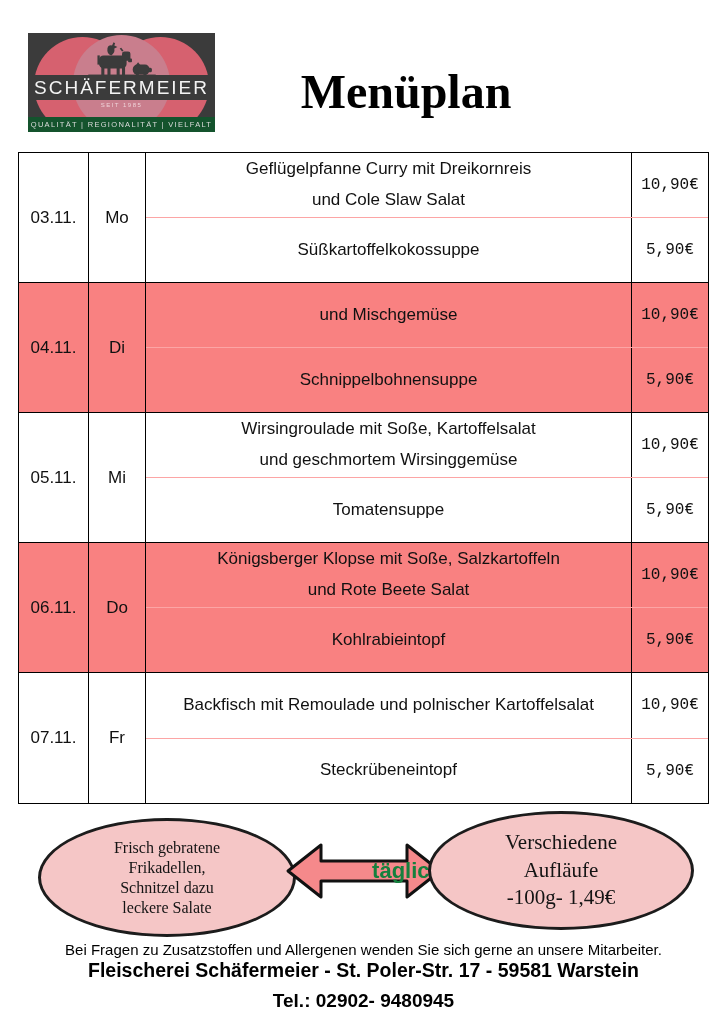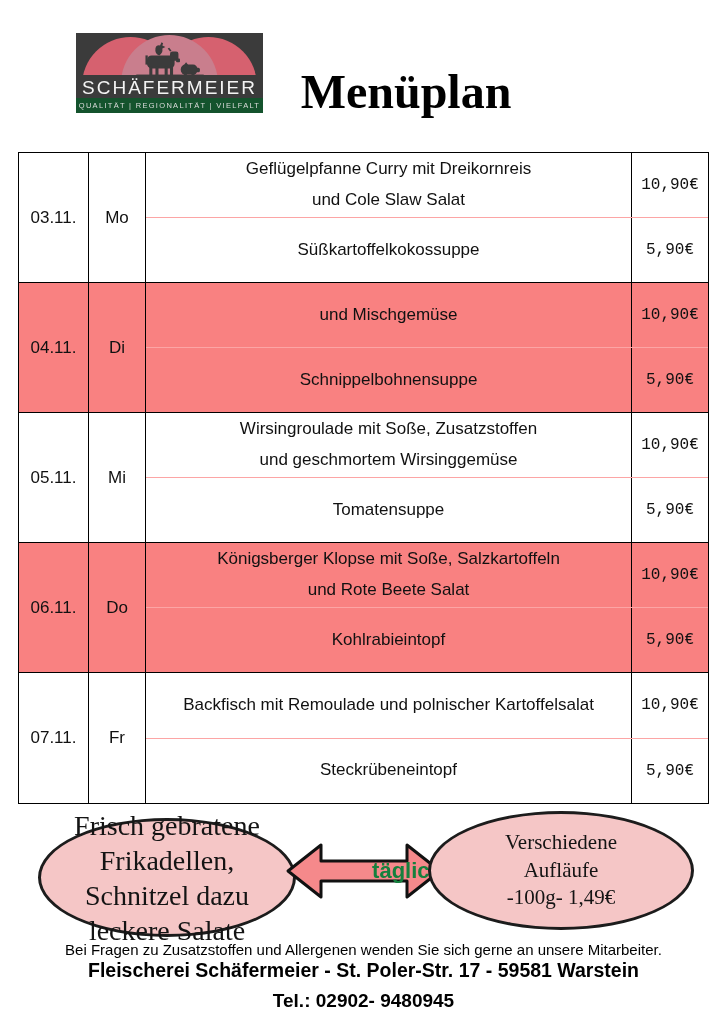--- a/index.html
+++ b/index.html
@@ -1,21 +1,21 @@
 <!DOCTYPE html>
 <html><head>
 <meta charset="utf-8">
 <style>
   * { margin:0; padding:0; box-sizing:border-box; }
   html,body { background:#ffffff; }
   body { font-family:"Liberation Sans", sans-serif; color:#111; }
   .page { position:relative; width:727px; height:1024px; background:#fff; overflow:hidden; margin:0 auto; }
 
   
-  .logo { position:absolute; left:28px; top:33px; width:187px; height:80px; background:#3B3B3B; overflow:hidden;margin-left:48px; }
+  .logo { position:absolute; left:28px; top:33px; width:187px; height:99px; background:#3B3B3B; overflow:hidden; }
   .logo-circle { position:absolute; border-radius:50%; width:97px; height:97px; top:4px; }
   .c-left  { left:6px;  background:#D6616F; z-index:1; }
   .c-right { right:6px; background:#D6616F; z-index:1; }
   .c-center{ left:45px; top:2px; background:#C97E8D; z-index:2; }
   .logo-animals { position:absolute; top:7px; left:50%; transform:translateX(-50%); width:92px; height:40px; z-index:3; }
   .logo-band { position:absolute; top:42px; left:0; right:0; height:25px; background:#3B3B3B; z-index:4;
                display:flex; align-items:center; justify-content:center; }
   .logo-brand { color:#f3f3f3; font-size:19px; letter-spacing:2px; font-weight:400; white-space:nowrap; }
   .logo-since { position:absolute; top:69px; left:0; right:0; text-align:center; z-index:4;
                 font-size:6px; letter-spacing:1.5px; color:#efd3d9; }
@@ -43,21 +43,21 @@
                align-items:center; justify-content:center; text-align:center;
                font-size:17px; line-height:1.8; padding:0 8px; }
   .dish-line { display:block; }
   .dish-line:empty { display:none; }
   .price-cell { width:76px; display:flex; align-items:center; justify-content:center; font-size:16px;font-family:Liberation Mono, monospace; }
 
   
   .bubble { position:absolute; border-radius:50%; border:3px solid #1c1c1c; background:#F5C6C6;
             display:flex; flex-direction:column; align-items:center; justify-content:center; text-align:center;
             font-family:"Liberation Serif", serif; color:#141414; }
-  .bubble-left  { left:38px;  top:818px; width:258px; height:119px; font-size:28px; line-height:1.25; }
+  .bubble-left  { left:38px;  top:818px; width:258px; height:119px; font-size:16px; line-height:1.25; }
   .bubble-right { left:428px; top:811px; width:266px; height:119px; font-size:21px; line-height:1.32; }
   .bubble span { display:block; }
   .arrow-wrap { position:absolute; left:285px; top:838px; width:158px; height:66px; }
   .arrow-svg { position:absolute; left:0; top:0; width:158px; height:66px; }
   .arrow-label { position:absolute; left:0; right:0; top:20px; text-align:right;
                  font-weight:700; font-size:22px; color:#15803d; }
 
   
   .footer { position:absolute; left:0; right:0; top:941px; text-align:center; color:#000; }
   .footer-note { font-size:15px; }
@@ -142,21 +142,21 @@
         </div>
       </div>
     </div>
 
     <div class="day-row">
       <div class="cell-date">05.11.</div>
       <div class="cell-day">Mi</div>
       <div class="dish-block">
         <div class="sub-row sub-main">
           <div class="dish-cell">
-            <span class="dish-line">Wirsingroulade mit Soße, Zusatzstoffen</span>
+            <span class="dish-line">Wirsingroulade mit Soße, Kartoffelsalat</span>
             <span class="dish-line">und geschmortem Wirsinggemüse</span>
           </div>
           <div class="price-cell">10,90€</div>
         </div>
         <div class="sub-row">
           <div class="dish-cell">Tomatensuppe</div>
           <div class="price-cell">5,90€</div>
         </div>
       </div>
     </div>

